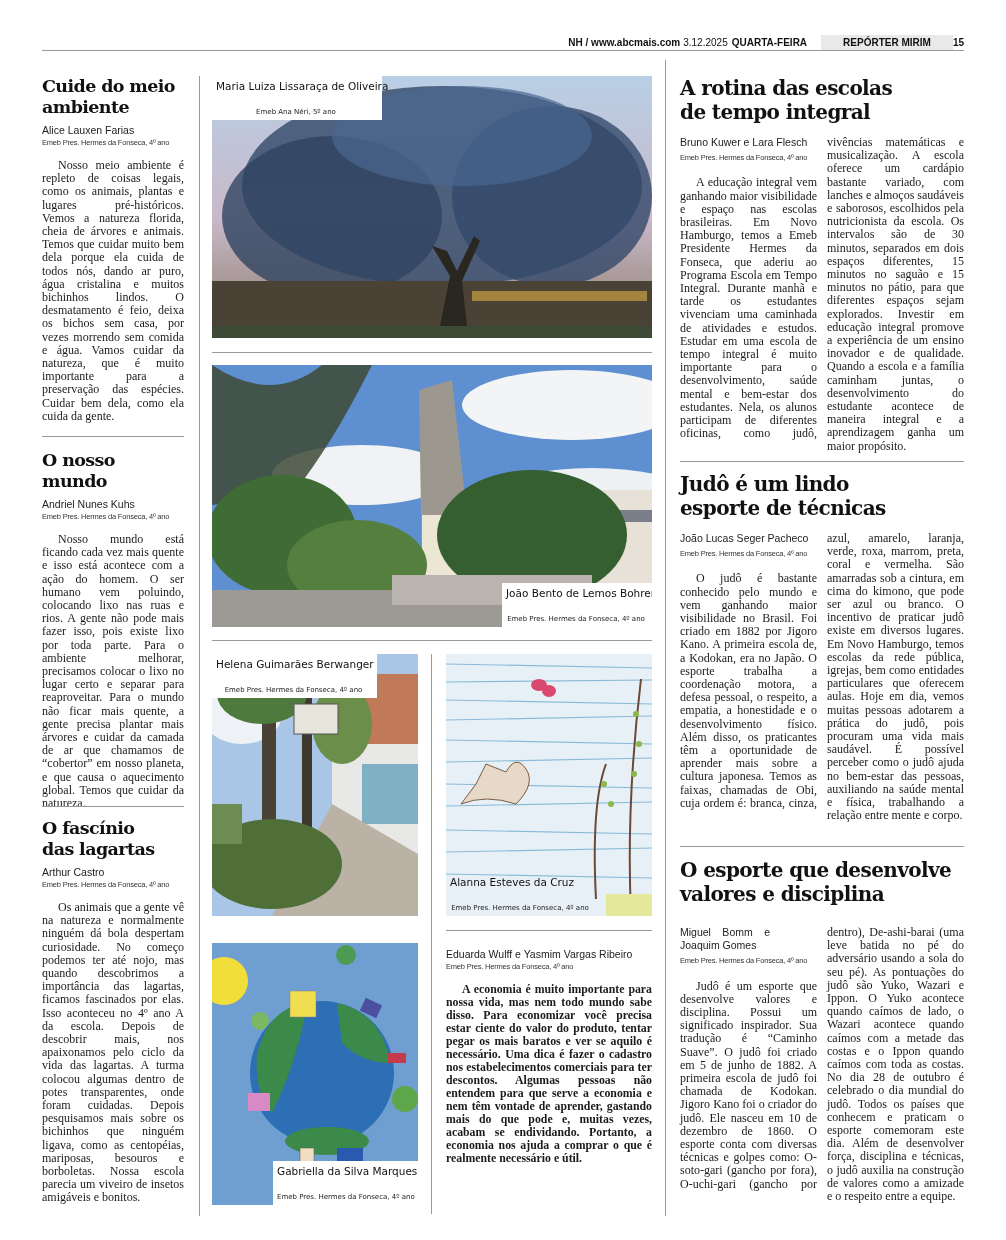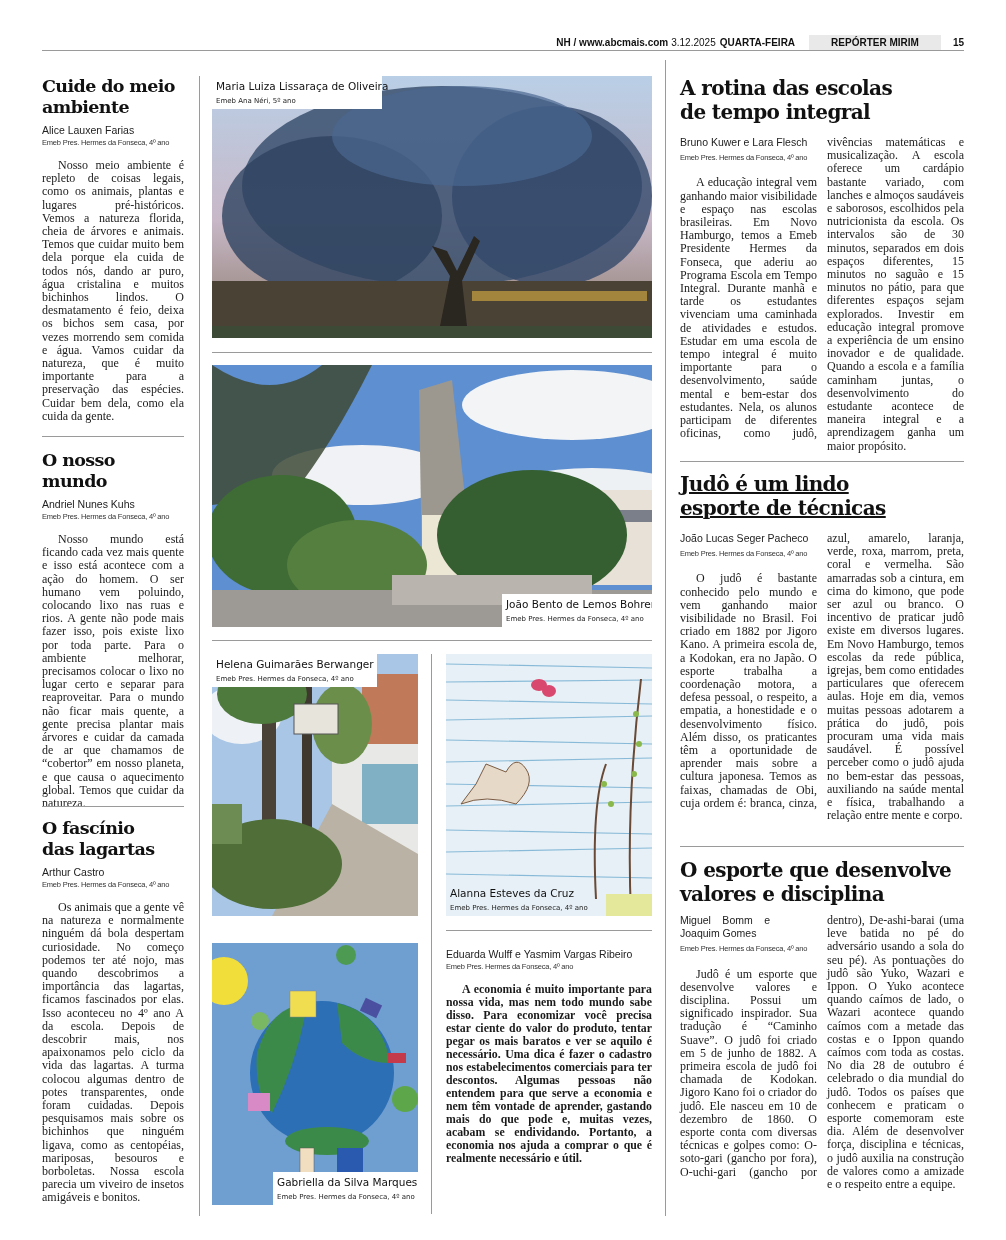--- a/index.html
+++ b/index.html
@@ -6,37 +6,37 @@
   html, body { width: 1006px; height: 1240px; background: #fff; overflow: hidden; }
   body { position: relative; font-family: "DejaVu Serif", serif; color: #1a1a1a; }
 
   .masthead { position: absolute; left: 42px; top: 35px; width: 922px; height: 16px; border-bottom: 1px solid #9a9a9a; }
   .mh-right { position: absolute; right: 0; top: 0; height: 15px; display: flex; align-items: center;
     font-family: "Liberation Sans", sans-serif; font-size: 10px; color: #111; }
   .mh-site { font-weight: bold; }
   .mh-date { margin-left: 3px; }
   .mh-day { font-weight: bold; margin-left: 4px; }
   .mh-section { background: #e9e9e9; font-weight: bold; padding: 0 22px; height: 15px; line-height: 15px; margin-left: 14px; min-width: 128px; text-align: center; }
-  .mh-page { font-weight: bold; margin-left: 12px; }
+  .mh-page { font-weight: bold; }
 
   .col { position: absolute; }
   .vrule { position: absolute; width: 1px; background: #9a9a9a; }
   .hrule { position: absolute; height: 1px; background: #9a9a9a; }
 
   h2.headline { font-family: "DejaVu Serif", serif; font-weight: bold; color: #111; letter-spacing: -0.6px; }
   .col1 h2.headline { font-size: 17.5px; line-height: 21px; }
   .author { font-family: "Liberation Sans", sans-serif; font-size: 10.5px; color: #222; margin-top: 6px; }
   .school { font-family: "Liberation Sans", sans-serif; font-size: 7.5px; color: #333; margin-top: 2px; letter-spacing: -0.2px; }
   .body { font-family: "Liberation Serif", serif; font-size: 12px; line-height: 13.2px; text-align: justify; hyphens: auto; color: #1a1a1a; margin-top: 12px; }
   .body p { text-indent: 16px; }
 
   .photo { position: absolute; overflow: hidden; }
   .caption-box { position: absolute; background: #fff; padding: 4px 6px 4px 4px; }
   .cap-name { font-family: "DejaVu Sans", sans-serif; font-size: 10.5px; color: #111; white-space: nowrap; }
-  .cap-school { font-family: "DejaVu Sans", sans-serif; font-size: 7px; color: #222; margin-top: 5px; white-space: nowrap; }
+  .cap-school { font-family: "DejaVu Sans", sans-serif; font-size: 7px; color: #222; margin-top: 16px; white-space: nowrap; text-align: center; }
 
   .twocol { column-count: 2; column-gap: 10px; }
   .right h2.headline { font-size: 20px; line-height: 24px; }
 </style>
 </head>
 <body>
 
 <div class="masthead">
   <div class="mh-right">
     <span class="mh-site">NH / www.abcmais.com</span>
@@ -227,29 +227,29 @@
   <h2 class="headline" style="width:230px;">A rotina das escolas de tempo integral</h2>
   <div class="twocol body" style="height:338px; margin-top:12px;">
     <div class="author" style="margin-top:0;">Bruno Kuwer e Lara Flesch</div>
     <div class="school">Emeb Pres. Hermes da Fonseca, 4º ano</div>
     <p style="margin-top:12px;">A educação integral vem ganhando maior visibilidade e espaço nas escolas brasileiras. Em Novo Hamburgo, temos a Emeb Presidente Hermes da Fonseca, que aderiu ao Programa Escola em Tempo Integral. Durante manhã e tarde os estudantes vivenciam uma caminhada de atividades e estudos. Estudar em uma escola de tempo integral é muito importante para o desenvolvimento, saúde mental e bem-estar dos estudantes. Nela, os alunos participam de diferentes oficinas, como judô, vivências matemáticas e musicalização. A escola oferece um cardápio bastante variado, com lanches e almoços saudáveis e saborosos, escolhidos pela nutricionista da escola. Os intervalos são de 30 minutos, separados em dois espaços diferentes, 15 minutos no saguão e 15 minutos no pátio, para que diferentes espaços sejam explorados. Investir em educação integral promove a experiência de um ensino inovador e de qualidade. Quando a escola e a família caminham juntas, o desenvolvimento do estudante acontece de maneira integral e a aprendizagem ganha um maior propósito.</p>
   </div>
 </div>
 <div class="hrule" style="left:680px; top:461px; width:284px;"></div>
 
 <div class="col right" style="left:680px; top:472px; width:284px;">
-  <h2 class="headline" style="width:210px;text-decoration:underline;">Judô é um lindo esporte de técnicas</h2>
+  <h2 class="headline" style="width:210px;">Judô é um lindo esporte de técnicas</h2>
   <div class="twocol body" style="height:313px; margin-top:12px;">
     <div class="author" style="margin-top:0;">João Lucas Seger Pacheco</div>
     <div class="school">Emeb Pres. Hermes da Fonseca, 4º ano</div>
     <p style="margin-top:12px;">O judô é bastante conhecido pelo mundo e vem ganhando maior visibilidade no Brasil. Foi criado em 1882 por Jigoro Kano. A primeira escola de, a Kodokan, era no Japão. O esporte trabalha a coordenação motora, a defesa pessoal, o respeito, a empatia, a honestidade e o desenvolvimento físico. Além disso, os praticantes têm a oportunidade de aprender mais sobre a cultura japonesa. Temos as faixas, chamadas de Obi, cuja ordem é: branca, cinza, azul, amarelo, laranja, verde, roxa, marrom, preta, coral e vermelha. São amarradas sob a cintura, em cima do kimono, que pode ser azul ou branco. O incentivo de praticar judô existe em diversos lugares. Em Novo Hamburgo, temos escolas da rede pública, igrejas, bem como entidades particulares que oferecem aulas. Hoje em dia, vemos muitas pessoas adotarem a prática do judô, pois procuram uma vida mais saudável. É possível perceber como o judô ajuda no bem-estar das pessoas, auxiliando na saúde mental e física, trabalhando a relação entre mente e corpo.</p>
   </div>
 </div>
 <div class="hrule" style="left:680px; top:846px; width:284px;"></div>
 
 <div class="col right" style="left:680px; top:858px; width:284px;">
   <h2 class="headline" style="width:275px;">O esporte que desenvolve valores e disciplina</h2>
-  <div class="twocol body" style="height:300px; margin-top:8px;">
+  <div class="twocol body" style="height:300px; margin-top:20px;">
     <div class="author" style="margin-top:0; width:90px;">Miguel Bomm e Joaquim Gomes</div>
     <div class="school">Emeb Pres. Hermes da Fonseca, 4º ano</div>
     <p style="margin-top:12px;">Judô é um esporte que desenvolve valores e disciplina. Possui um significado inspirador. Sua tradução é “Caminho Suave”. O judô foi criado em 5 de junho de 1882. A primeira escola de judô foi chamada de Kodokan. Jigoro Kano foi o criador do judô. Ele nasceu em 10 de dezembro de 1860. O esporte conta com diversas técnicas e golpes como: O-soto-gari (gancho por fora), O-uchi-gari (gancho por dentro), De-ashi-barai (uma leve batida no pé do adversário usando a sola do seu pé). As pontuações do judô são Yuko, Wazari e Ippon. O Yuko acontece quando caímos de lado, o Wazari acontece quando caímos com a metade das costas e o Ippon quando caímos com toda as costas. No dia 28 de outubro é celebrado o dia mundial do judô. Todos os países que conhecem e praticam o esporte comemoram este dia. Além de desenvolver força, disciplina e técnicas, o judô auxilia na construção de valores como a amizade e o respeito entre a equipe.</p>
   </div>
 </div>
 
 </body></html>

